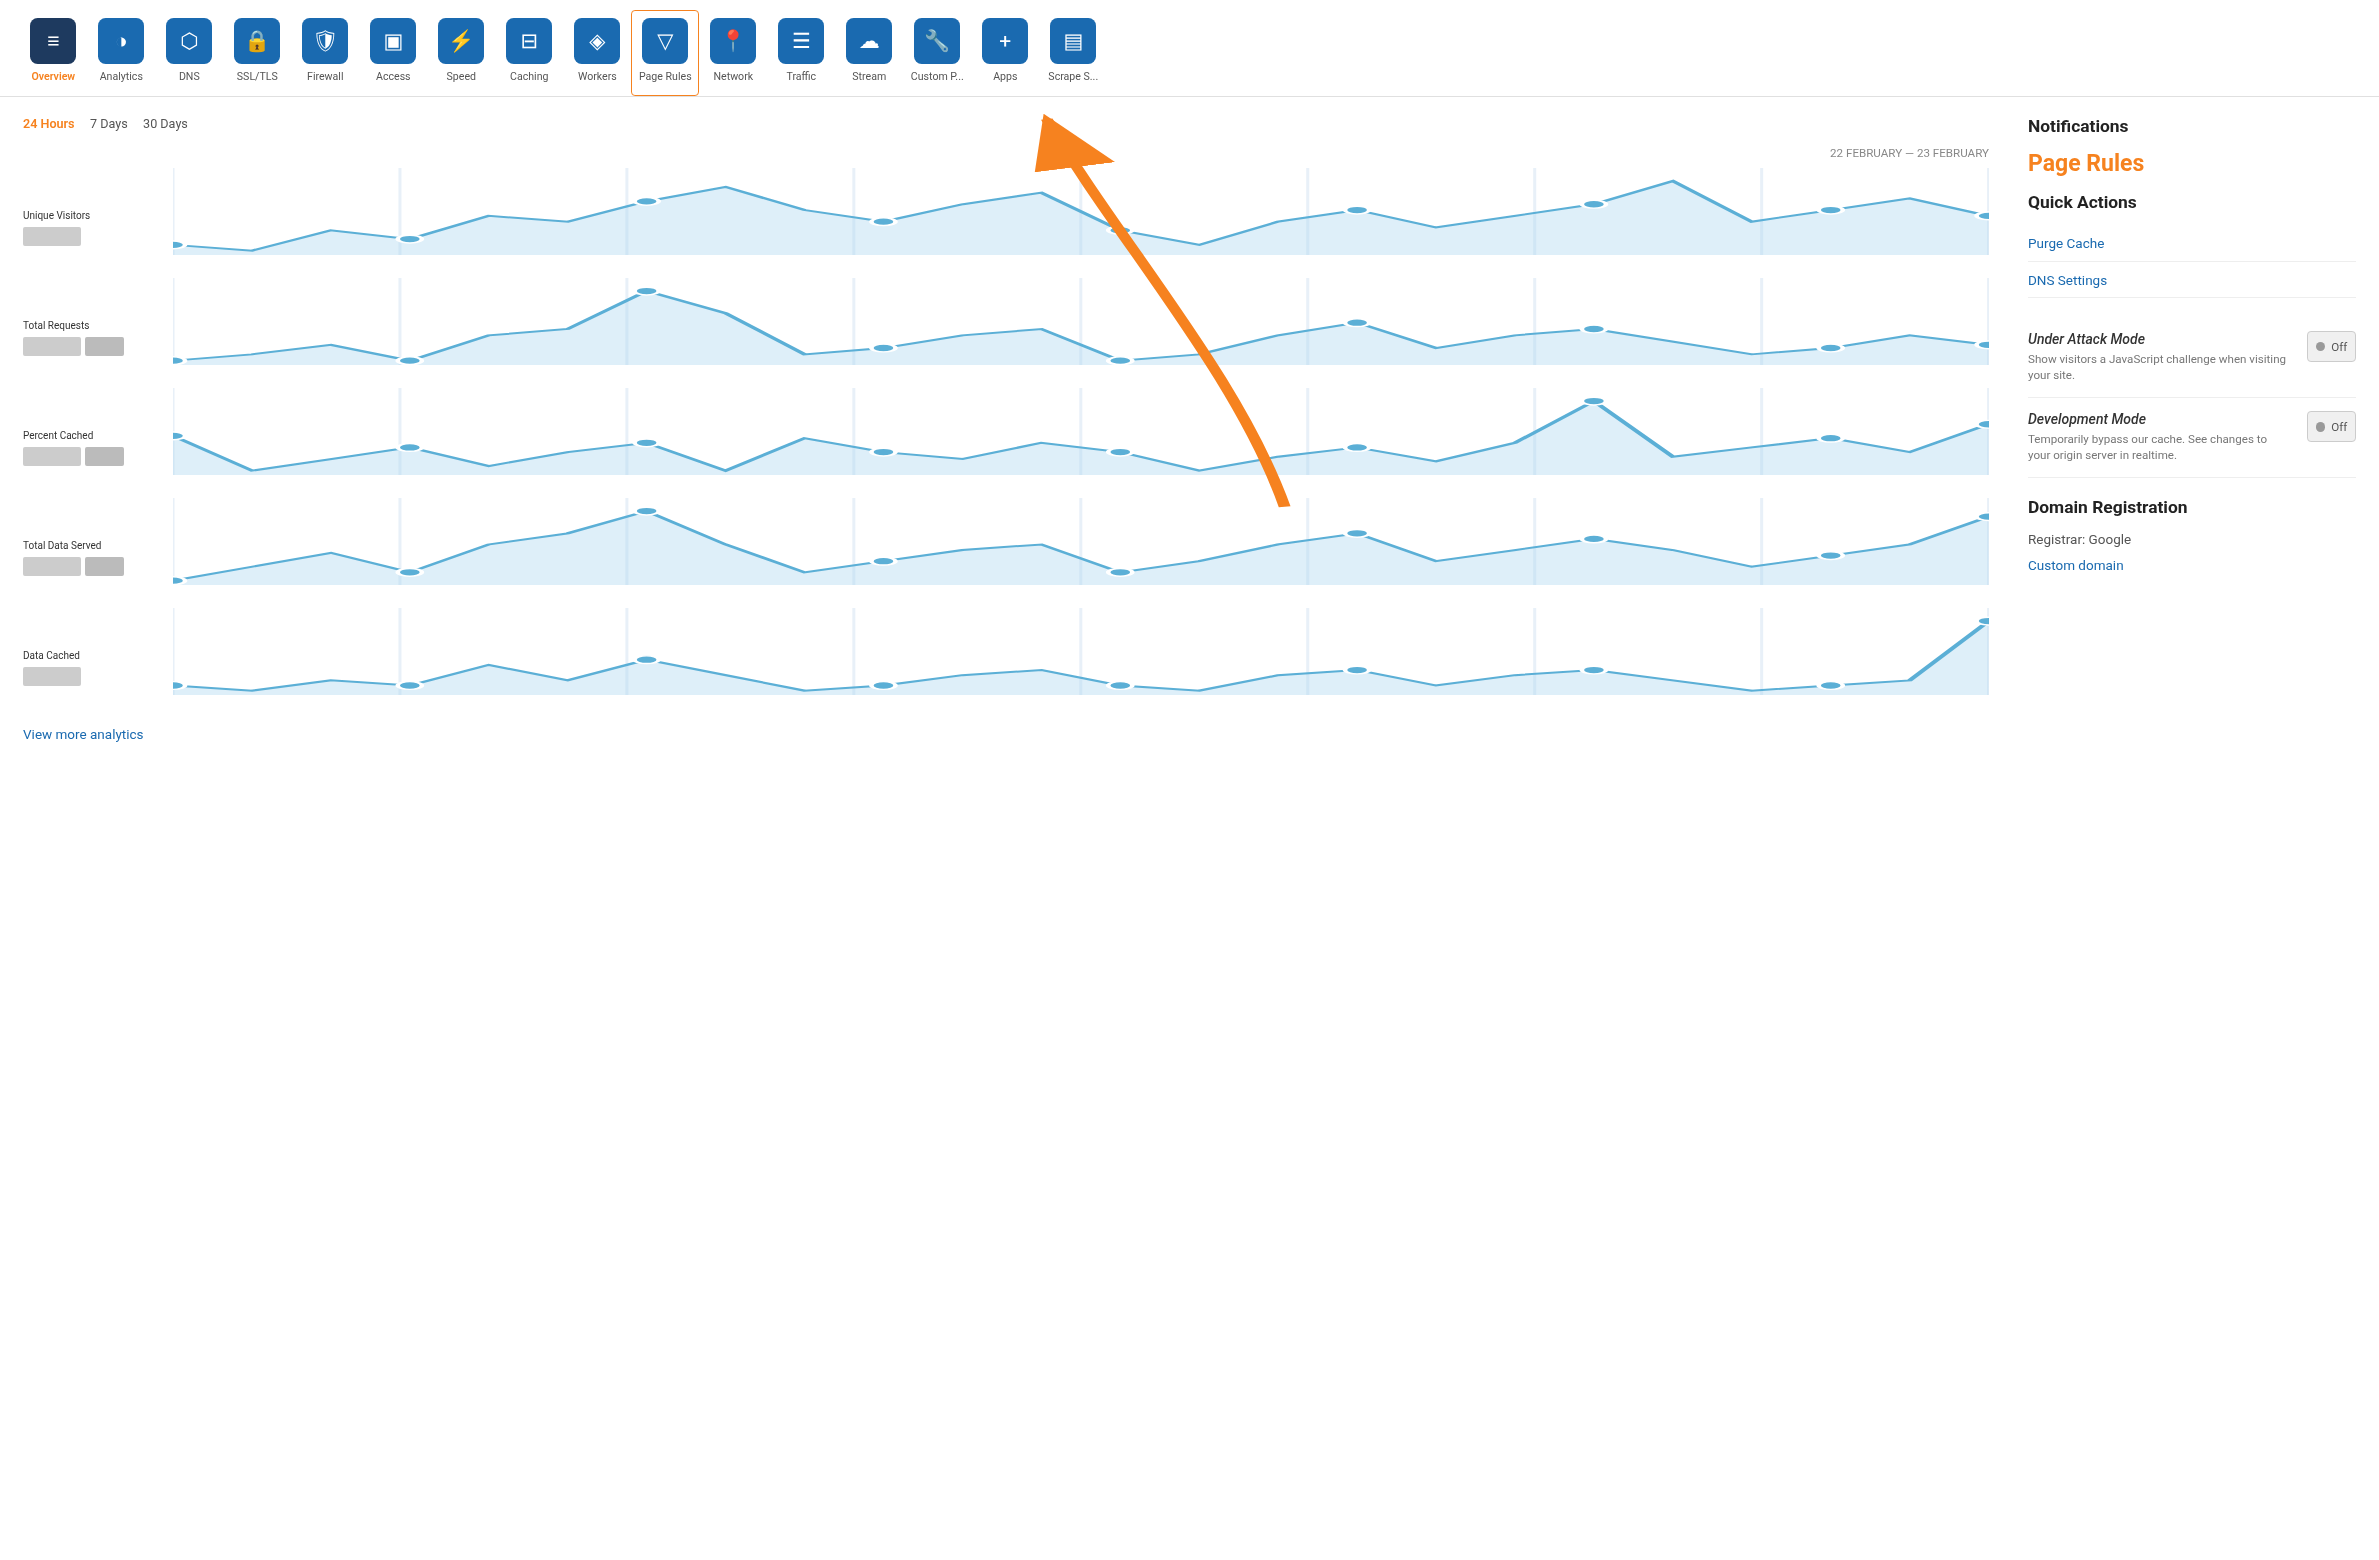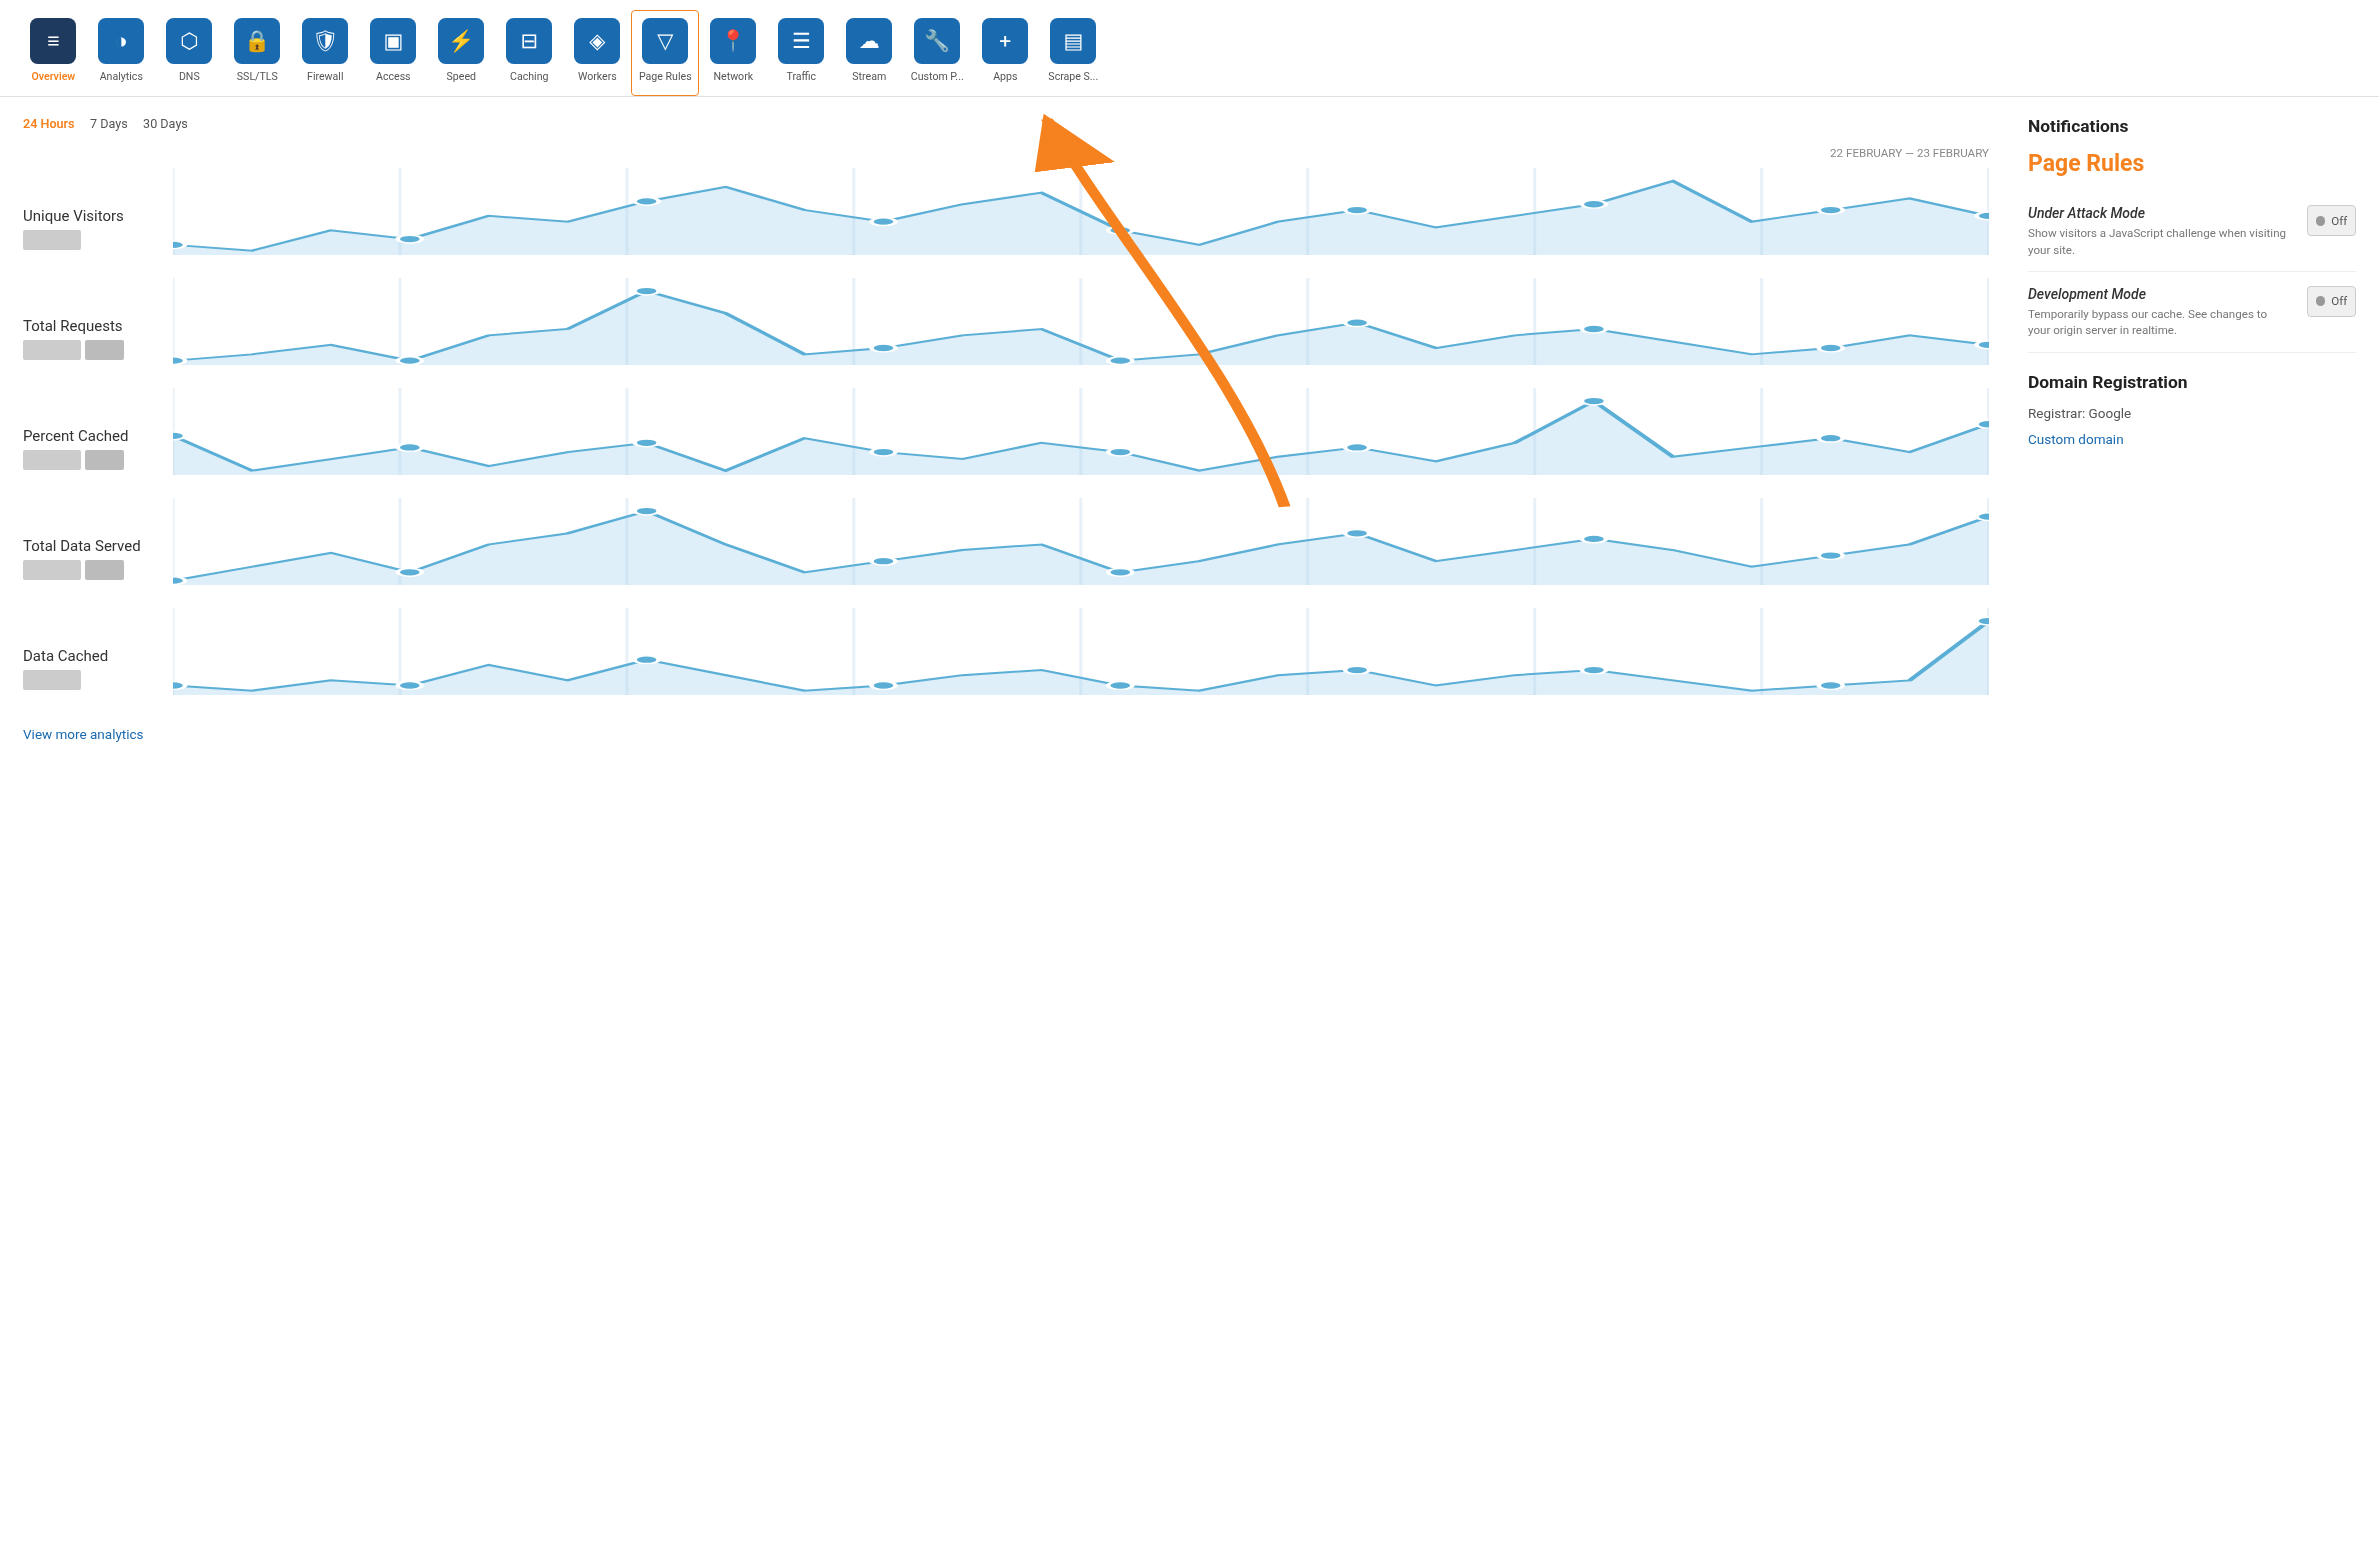--- a/index.html
+++ b/index.html
@@ -86,21 +86,21 @@
       display: flex;
       align-items: center;
       margin-bottom: 23px;
       gap: 15.4px;
     }
     .chart-label-col {
       width: 135px;
       flex-shrink: 0;
     }
     .chart-title {
-      font-size: 15px;
+      font-size: 10px;
       color: #333;
       margin-bottom: 5.8px;
       margin-top: 36px;
     }
     .chart-thumb {
       width: 58px;
       height: 19.3px;
       background: #ccc;
       border-radius: 1.9px;
       display: inline-block;
@@ -485,20 +485,25 @@
 
       <a class="view-more-link">View more analytics</a>
     </div>
 
     <div class="right-panel">
 
       <div class="section-title">Notifications</div>
 
       <div class="page-rules-callout">Page Rules</div>
 
+      <div class="quick-actions-section">
+        <div class="section-title">Quick Actions</div>
+        <a class="action-link">Purge Cache</a>
+        <a class="action-link">DNS Settings</a>
+      </div>
 
       <div class="toggles-section">
 
       <div class="toggle-row">
             <div class="toggle-info">
               <div class="toggle-label">Under Attack Mode</div>
               <div class="toggle-desc">Show visitors a JavaScript challenge when visiting your site.</div>
             </div>
             <div class="toggle-switch">
               <div class="toggle-indicator"></div>

